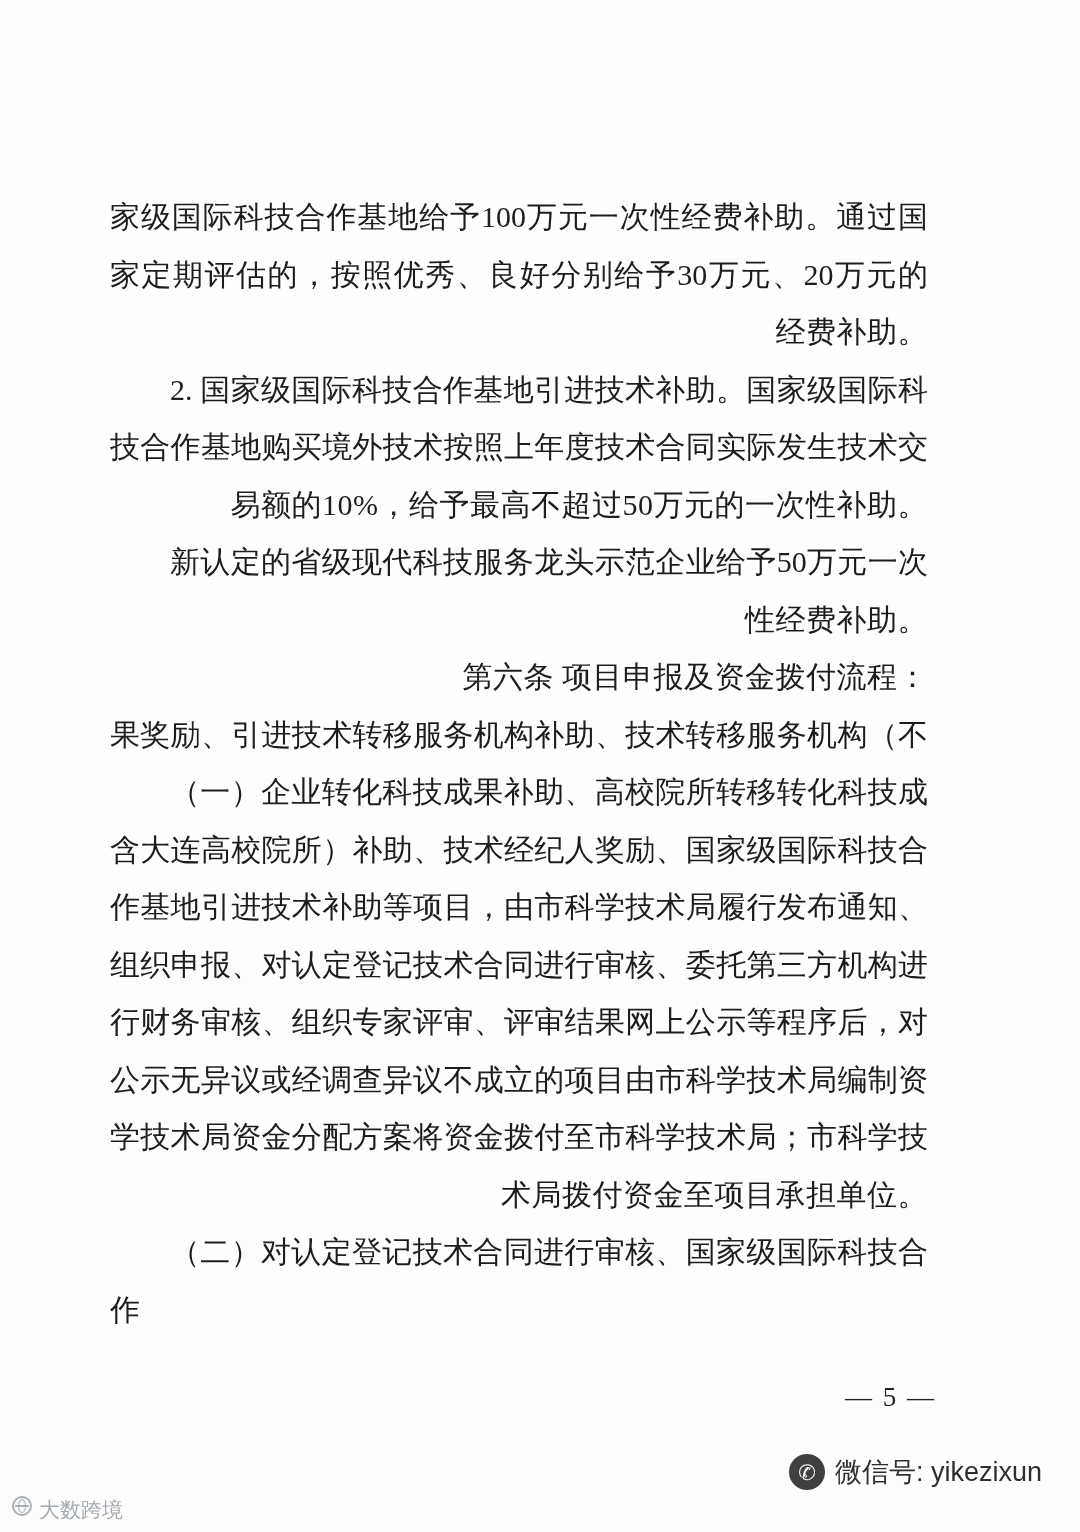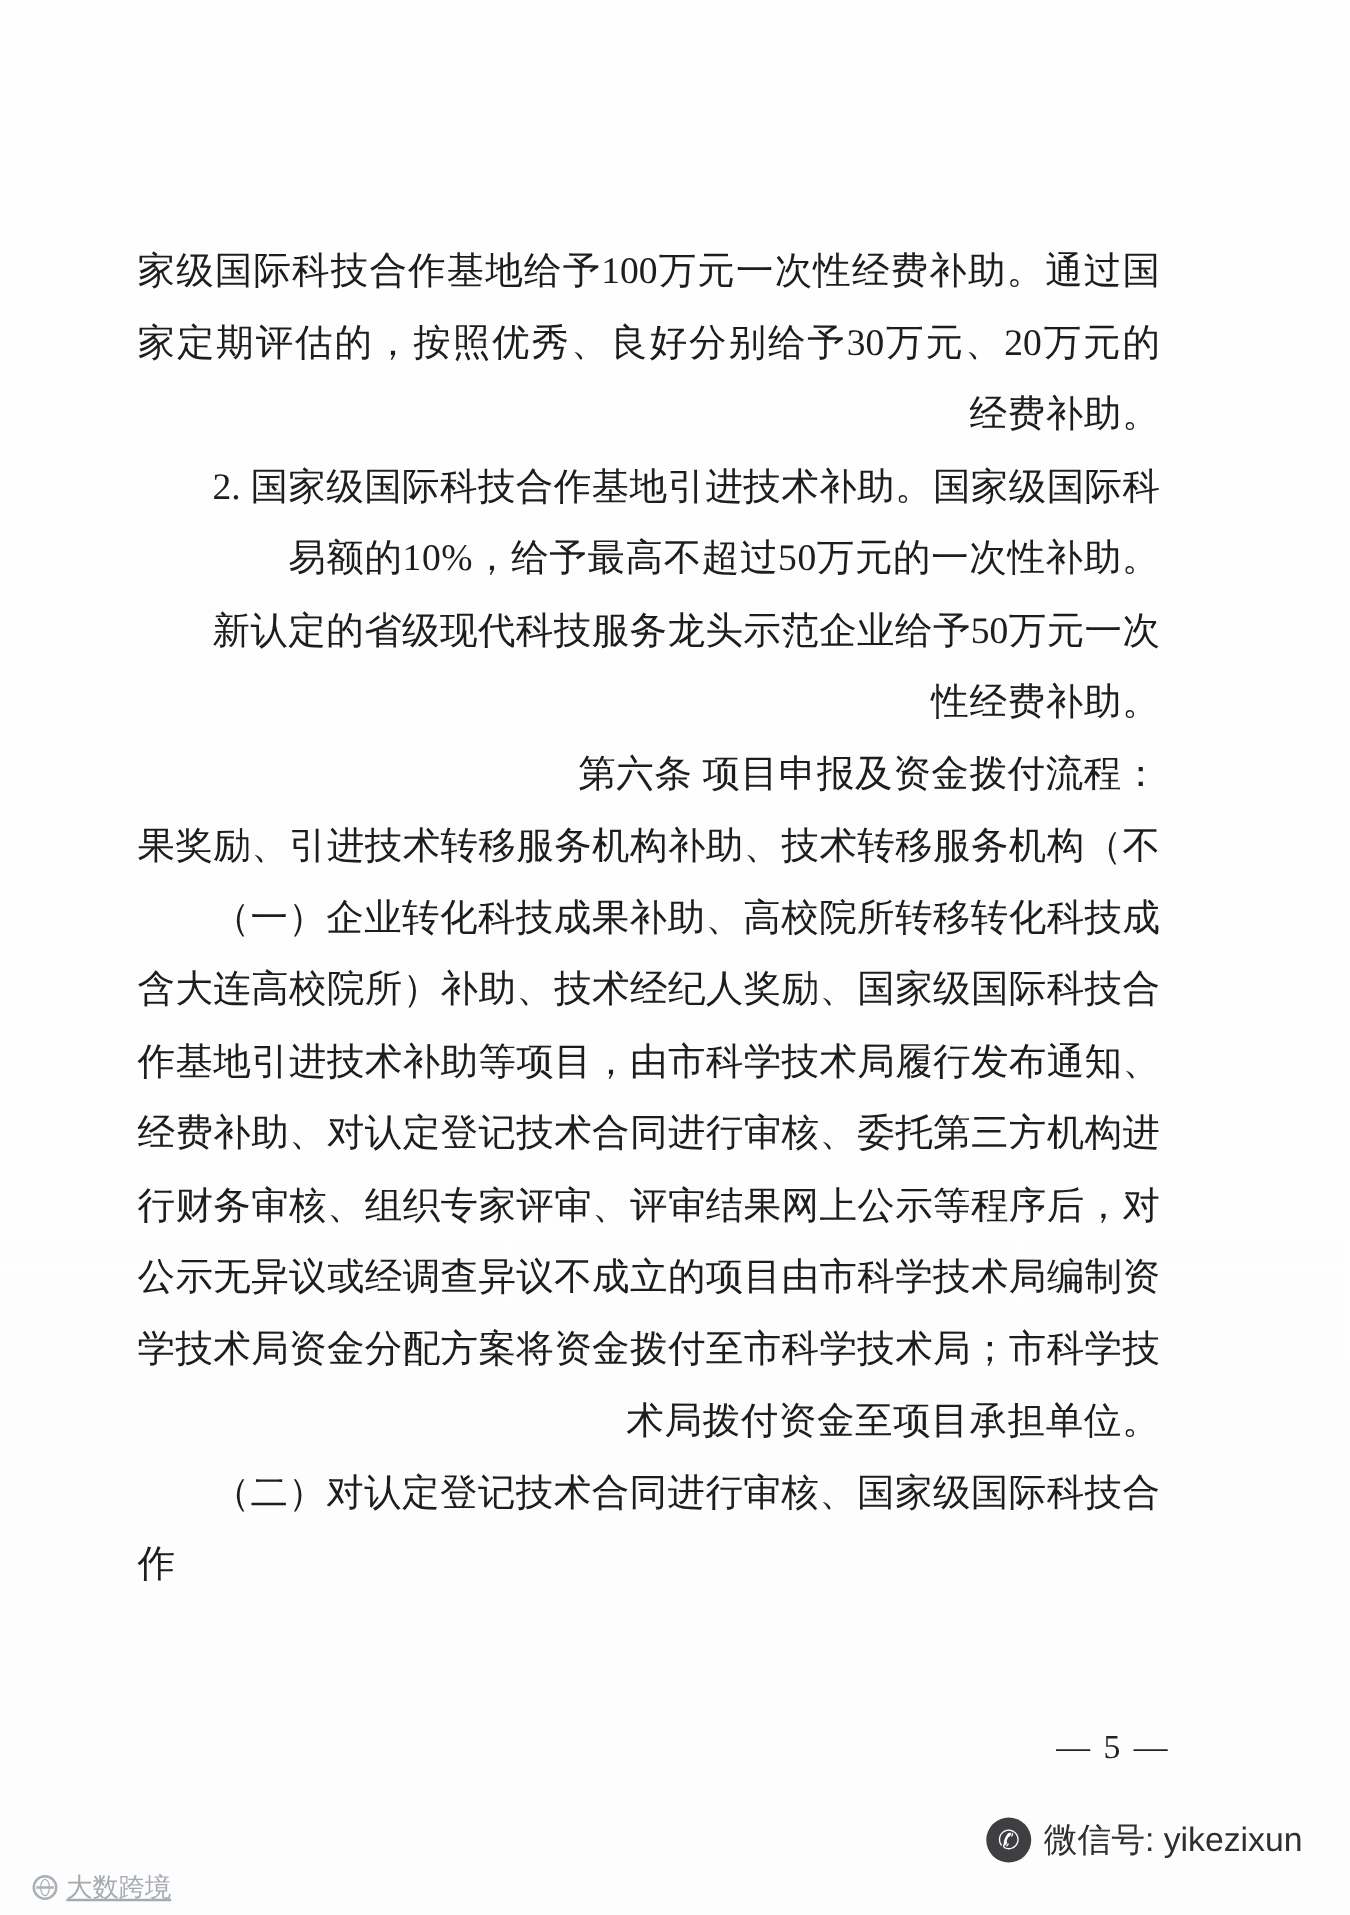--- a/index.html
+++ b/index.html
@@ -41,29 +41,28 @@
   .bold { font-weight: normal; }
   .page-num {
     margin-top: 14px;
     text-align: right;
     font-size: 27px;
     letter-spacing: 2px;
     color: #222;
   }
   .brand-footer {
     position: absolute;
-    left: 26px;
+    left: 12px;
     bottom: 8px;
     display: flex;
-    align-items: center;
+    align-items: flex-start;
     gap: 7px;
     color: #a4aab0;
     font-family: "Liberation Sans", "DejaVu Sans", sans-serif;
     font-size: 21px;
-    text-decoration: underline;
   }
   .globe-icon {
     width: 20px; height: 20px;
     border: 2px solid #aab0b6;
     border-radius: 50%;
     box-sizing: border-box;
     position: relative;
     display: inline-block;
   }
   .globe-icon::before {
@@ -109,29 +108,30 @@
 <body>
 
 <div class="page">
 
   <div class="doc">
 
   <div class="line fill"><span>家级国际科技合作基地给予100万元一次性经费补助。通过国</span></div>
       <div class="line fill"><span>家定期评估的，按照优秀、良好分别给予30万元、20万元的</span></div>
       <div class="line"><span>经费补助。</span></div>
       <div class="line indent fill"><span>2. 国家级国际科技合作基地引进技术补助。国家级国际科</span></div>
+      <div class="line fill"><span>技合作基地购买境外技术按照上年度技术合同实际发生技术交</span></div>
       <div class="line"><span>易额的10%，给予最高不超过50万元的一次性补助。</span></div>
       <div class="line indent fill"><span>新认定的省级现代科技服务龙头示范企业给予50万元一次</span></div>
       <div class="line"><span>性经费补助。</span></div>
       <div class="line indent"><span class="bold">第六条</span><span> 项目申报及资金拨付流程：</span></div>
       <div class="line fill"><span>果奖励、引进技术转移服务机构补助、技术转移服务机构（不</span></div>
       <div class="line indent fill"><span>（一）企业转化科技成果补助、高校院所转移转化科技成</span></div>
       <div class="line fill"><span>含大连高校院所）补助、技术经纪人奖励、国家级国际科技合</span></div>
       <div class="line fill"><span>作基地引进技术补助等项目，由市科学技术局履行发布通知、</span></div>
-      <div class="line fill"><span>经费补助、对认定登记技术合同进行审核、委托第三方机构进</span></div>
+      <div class="line fill"><span>组织申报、对认定登记技术合同进行审核、委托第三方机构进</span></div>
       <div class="line fill"><span>行财务审核、组织专家评审、评审结果网上公示等程序后，对</span></div>
       <div class="line fill"><span>公示无异议或经调查异议不成立的项目由市科学技术局编制资</span></div>
       <div class="line fill"><span>学技术局资金分配方案将资金拨付至市科学技术局；市科学技</span></div>
       <div class="line"><span>术局拨付资金至项目承担单位。</span></div>
       <div class="line indent fill"><span>（二）对认定登记技术合同进行审核、国家级国际科技合作</span></div>
     </div>
 
   <div style="position:absolute; left:118px; top:1368px; width:818px;">
     <div class="page-num">— 5 —</div>
   </div>

